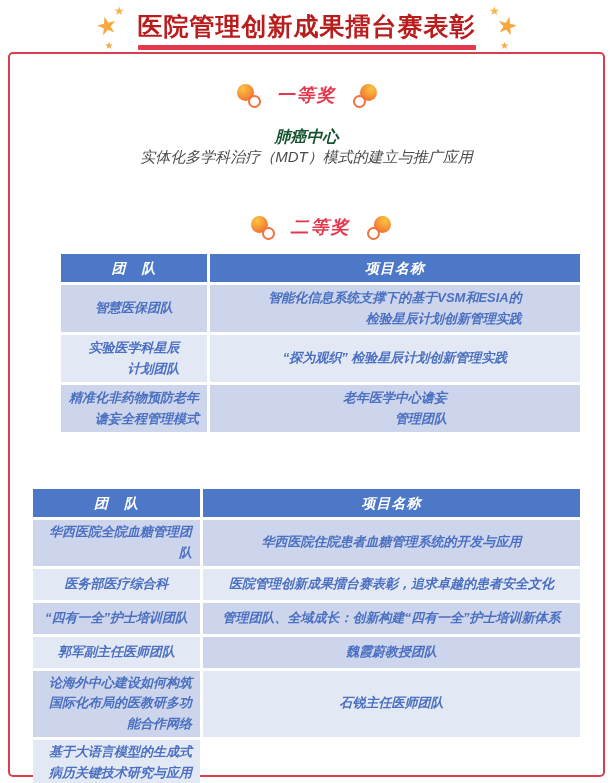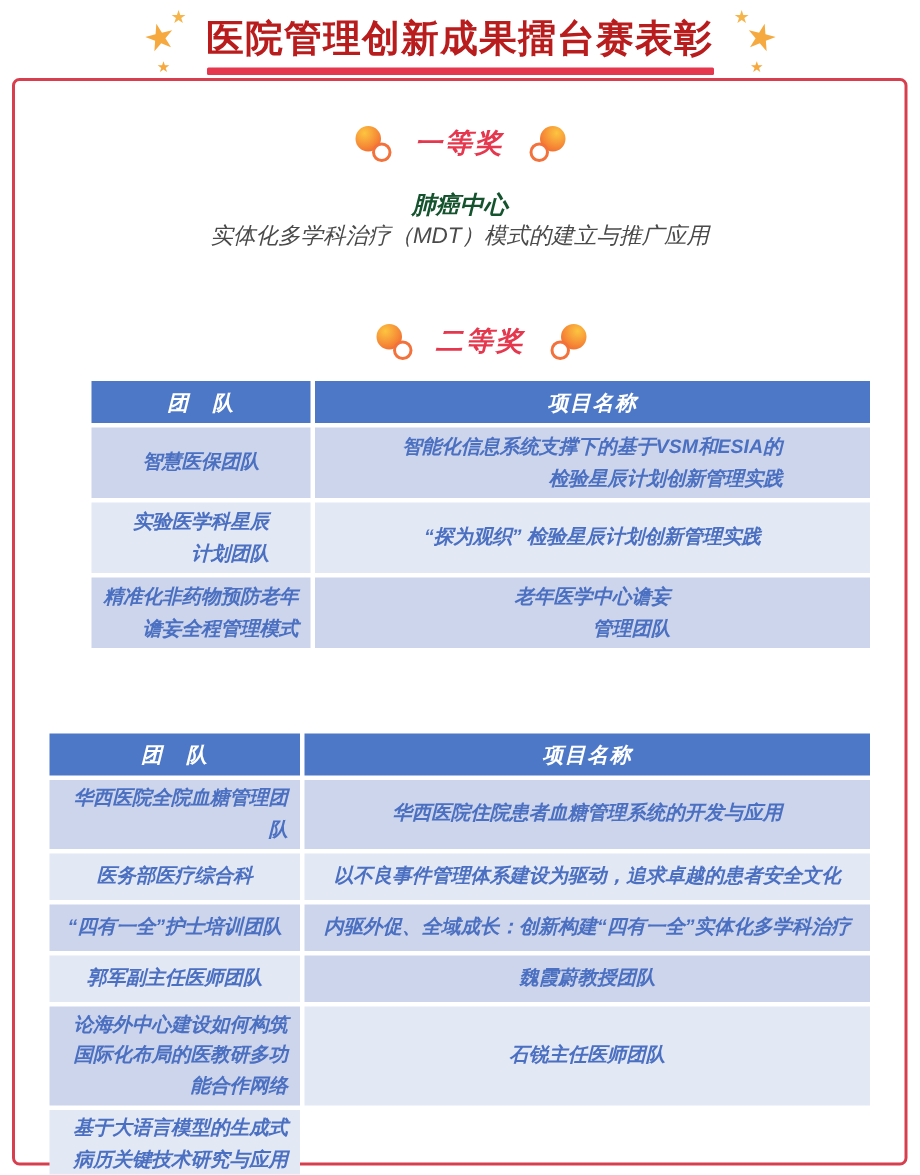--- a/index.html
+++ b/index.html
@@ -206,24 +206,24 @@
 
   <div class="section gap-third">
     <div class="award-table t3">
       <div class="cell head">团　队</div>
       <div class="cell head">项目名称</div>
 
       <div class="cell row-dark">华西医院全院血糖管理团队</div>
       <div class="cell row-dark">华西医院住院患者血糖管理系统的开发与应用</div>
 
       <div class="cell row-light">医务部医疗综合科</div>
-      <div class="cell row-light">以不良事件管理体系建设为驱动，追求卓越的患者安全文化</div>
+      <div class="cell row-light">医院管理创新成果擂台赛表彰，追求卓越的患者安全文化</div>
 
       <div class="cell row-dark">“四有一全”护士培训团队</div>
-      <div class="cell row-dark">内驱外促、全域成长：创新构建“四有一全”实体化多学科治疗</div>
+      <div class="cell row-dark">管理团队、全域成长：创新构建“四有一全”护士培训新体系</div>
 
       <div class="cell row-light">郭军副主任医师团队</div>
 
       <div class="cell row-dark">魏霞蔚教授团队</div>
       <div class="cell row-dark">论海外中心建设如何构筑国际化布局的医教研多功能合作网络</div>
 
       <div class="cell row-light">石锐主任医师团队</div>
       <div class="cell row-light">基于大语言模型的生成式病历关键技术研究与应用</div>
     </div>
   </div>

